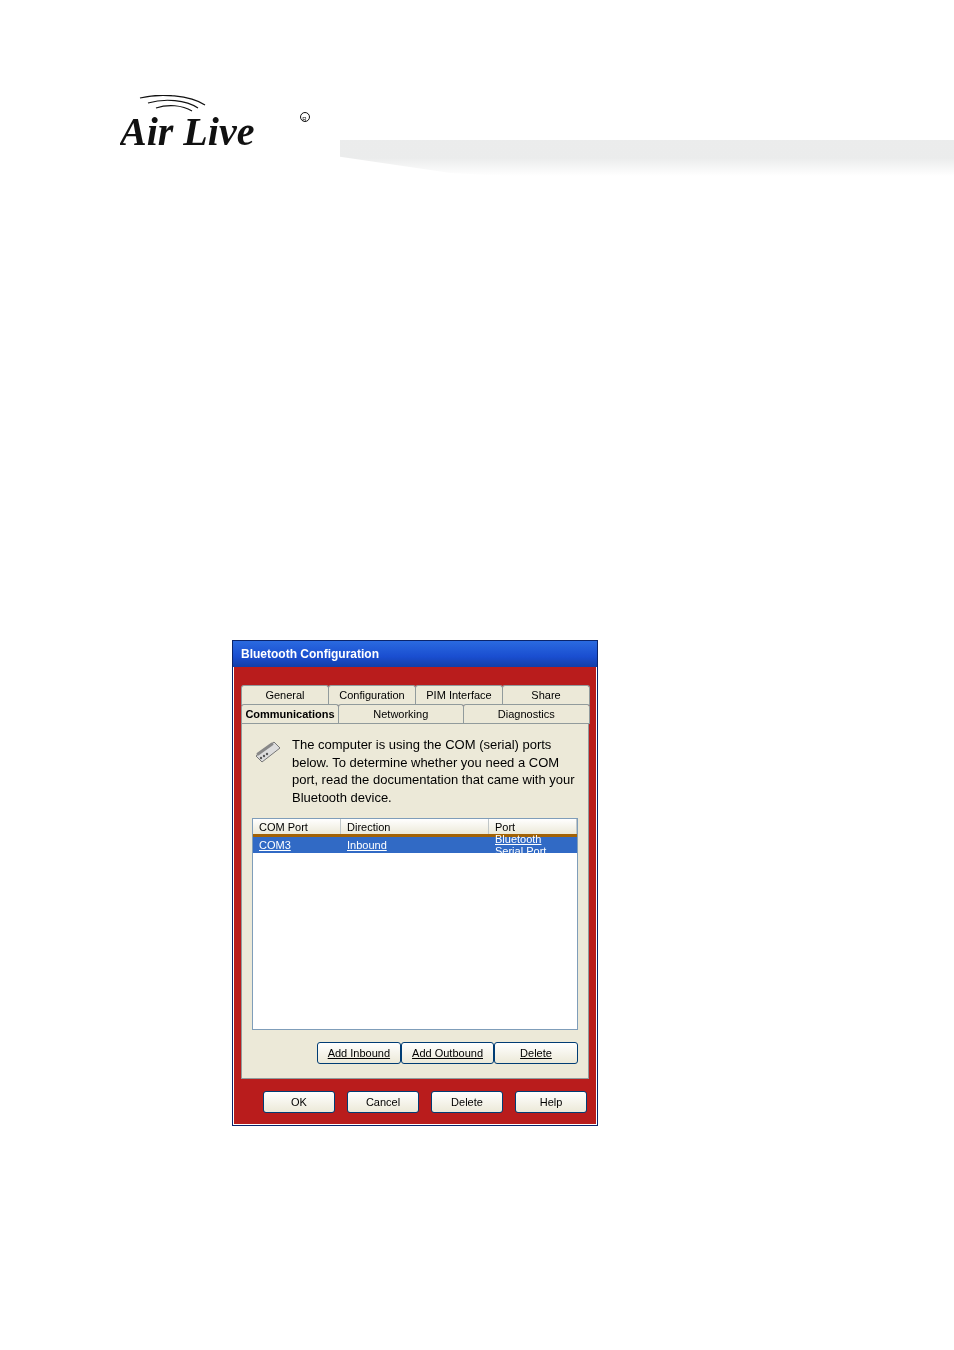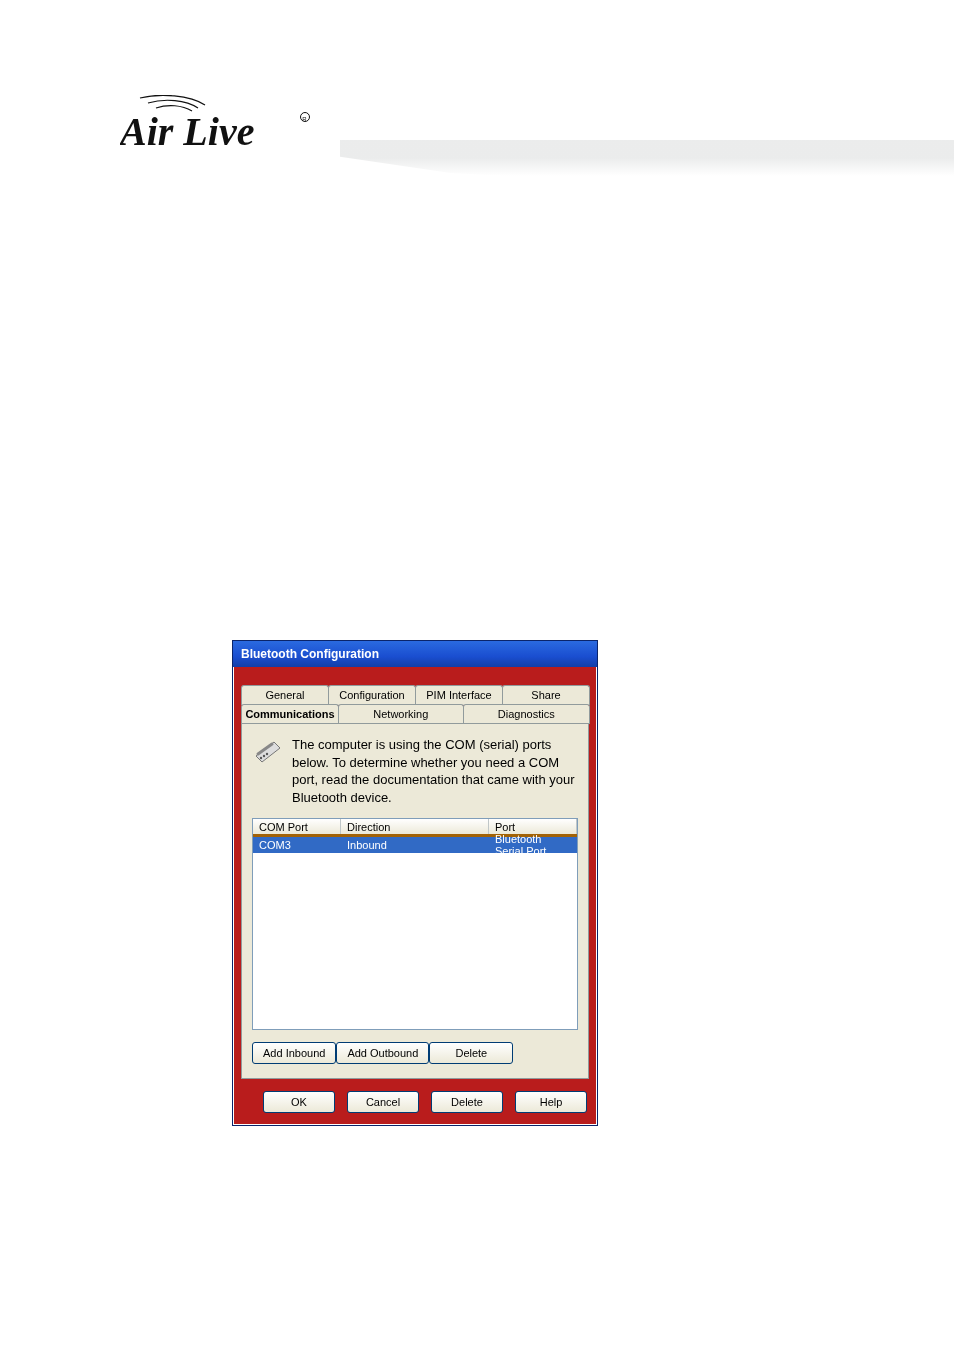--- a/index.html
+++ b/index.html
@@ -138,34 +138,36 @@
     background: linear-gradient(180deg,#ffffff,#ece9d8);
   }
   .lv-col.c1 { width: 88px; }
   .lv-col.c2 { width: 148px; }
   .lv-col.c3 { flex: 1; }
   .lv-row {
     display: flex;
     height: 16px;
     background: #316ac5;
     color: #ffffff;
+    text-decoration: underline;
   }
   .lv-cell {
     padding: 1px 6px;
     font-size: 11px;
     display: flex;
     align-items: center;
   }
   .lv-cell.c1 { width: 88px; }
   .lv-cell.c2 { width: 148px; }
   .lv-cell.c3 { flex: 1; }
   .btn-row {
     display: flex;
-    justify-content: flex-start;
+    justify-content: flex-end;
     margin-top: 12px;
+    text-decoration: underline;
   }
   .xp-btn {
     min-width: 84px;
     height: 22px;
     background: linear-gradient(180deg,#ffffff,#ece9d8);
     border: 1px solid #003c74;
     border-radius: 3px;
     font-size: 11px;
     color: #000;
     cursor: default;

